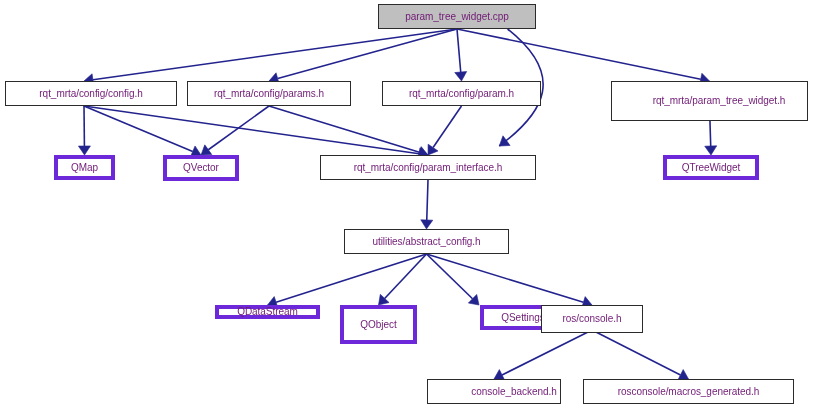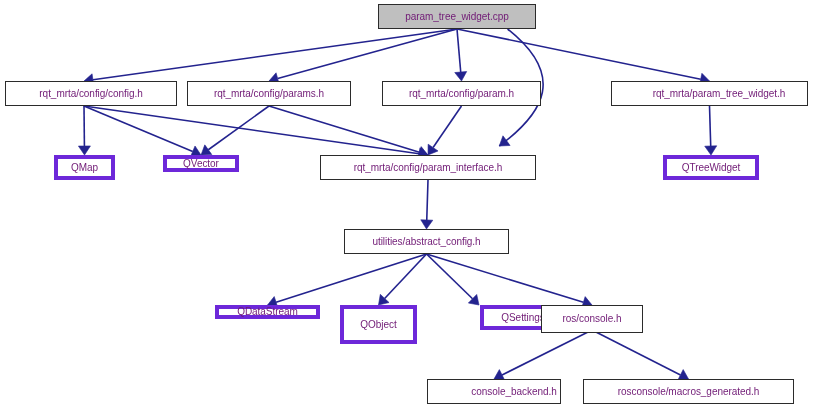--- a/index.html
+++ b/index.html
@@ -109,27 +109,27 @@
       </div>
       <div class="node-box strong" style="left: 5px; top: 81px; width: 172px; height: 25px;">
         <span class="node-label">rqt_mrta/config/config.h</span>
       </div>
       <div class="node-box strong" style="left: 187px; top: 81px; width: 164px; height: 25px;">
         <span class="node-label">rqt_mrta/config/params.h</span>
       </div>
       <div class="node-box strong" style="left: 382px; top: 81px; width: 159px; height: 25px;">
         <span class="node-label">rqt_mrta/config/param.h</span>
       </div>
-      <div class="node-box strong" style="left: 611px; top: 81px; width: 197px; height: 25px; padding-left: 19px;">
+      <div class="node-box strong" style="left: 611px; top: 81px; width: 197px; height: 40px; padding-left: 19px;">
         <span class="node-label">rqt_mrta/param_tree_widget.h</span>
       </div>
       <div class="node-box" style="left: 54px; top: 155px; width: 61px; height: 25px;">
         <span class="node-label">QMap</span>
       </div>
-      <div class="node-box" style="left: 163px; top: 155px; width: 76px; height: 17px;">
+      <div class="node-box" style="left: 163px; top: 155px; width: 76px; height: 26px;">
         <span class="node-label">QVector</span>
       </div>
       <div class="node-box strong" style="left: 320px; top: 155px; width: 216px; height: 25px;">
         <span class="node-label">rqt_mrta/config/param_interface.h</span>
       </div>
       <div class="node-box" style="left: 663px; top: 155px; width: 96px; height: 25px;">
         <span class="node-label">QTreeWidget</span>
       </div>
       <div class="node-box strong" style="left: 344px; top: 229px; width: 165px; height: 25px;">
         <span class="node-label">utilities/abstract_config.h</span>

